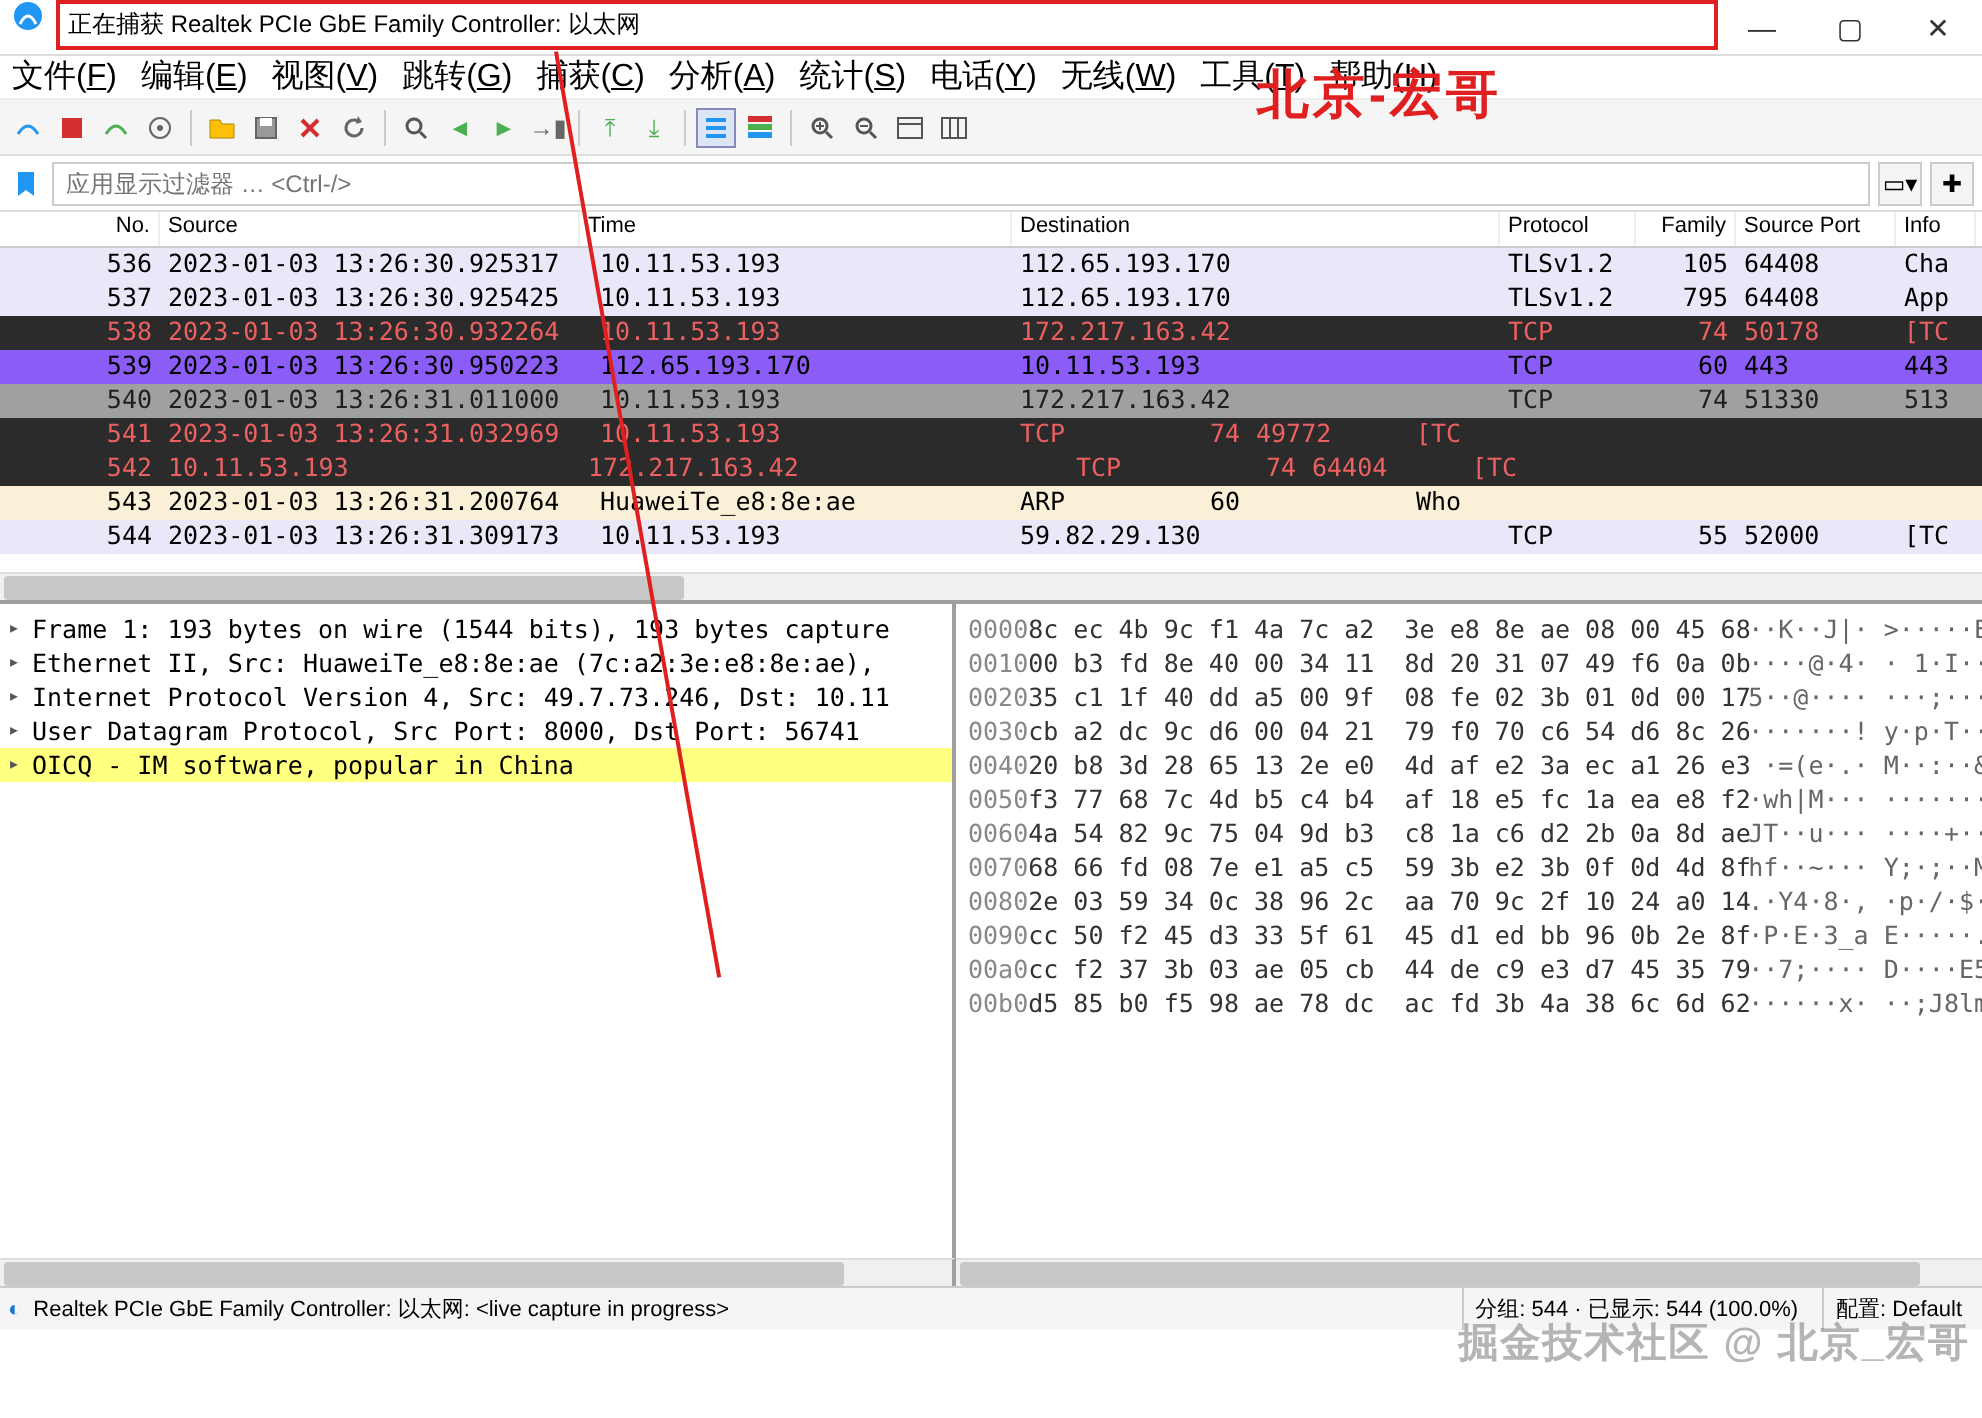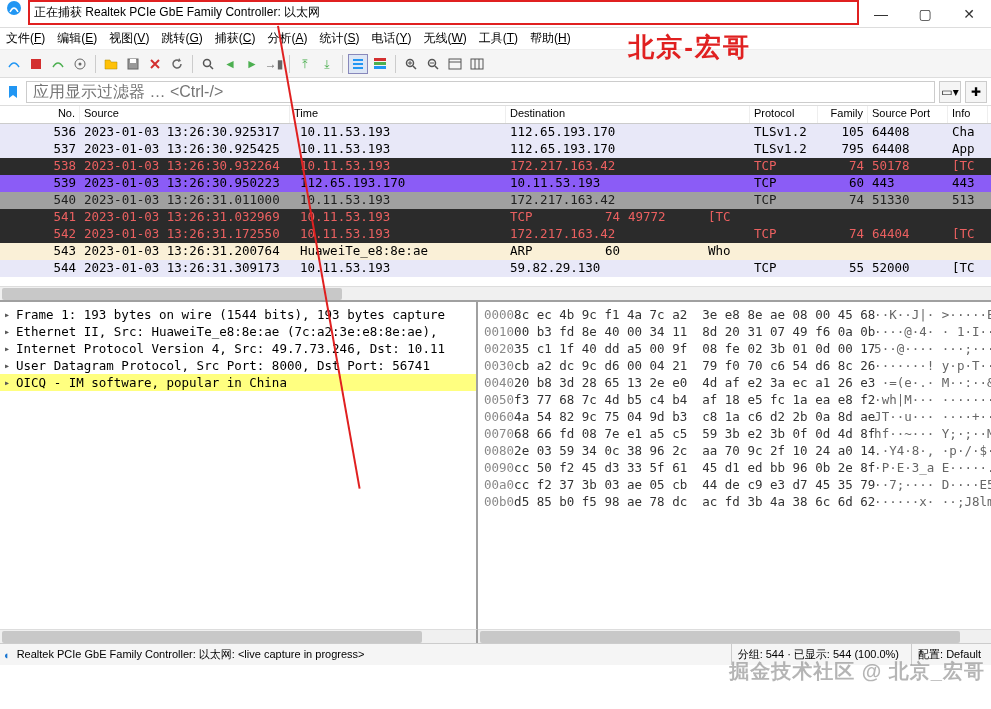--- a/index.html
+++ b/index.html
@@ -3,30 +3,30 @@
 <meta charset="utf-8">
 <style>
   * { margin: 0; padding: 0; box-sizing: border-box; }
   body { font-family: "Microsoft YaHei", "Segoe UI", sans-serif; font-size: 12px; background: #fff; width: 991px; height: 709px; overflow: hidden; position: relative; }
   .titlebar { height: 28px; display: flex; align-items: flex-start; border-bottom: 1px solid #ddd; background: #fff; }
   .titlebar-icon { width: 16px; height: 16px; margin: 0 6px; }
   .title-text { flex: 1; font-size: 12px; padding: 2px 4px; border: 2px solid #e02020; white-space: nowrap; }
   .win-btns { display: flex; }
   .win-btn { width: 44px; height: 28px; display: flex; align-items: center; justify-content: center; font-size: 14px; color: #333; }
   .menubar { height: 22px; display: flex; align-items: center; padding: 0 6px; gap: 12px; border-bottom: 1px solid #eee; }
-  .menu-item { font-size: 12px; color: #000; white-space: nowrap; }
+  .menu-item { font-size: 16px; color: #000; white-space: nowrap; }
   .menu-item u { text-decoration: underline; }
   .watermark { position: absolute; right: 240px; top: 30px; font-size: 26px; font-weight: bold; color: #e02020; letter-spacing: 2px; z-index: 50; }
   .toolbar { height: 28px; display: flex; align-items: center; padding: 0 4px; gap: 2px; border-bottom: 1px solid #ddd; background: #f5f5f5; }
   .tool-btn { width: 20px; height: 20px; display: flex; align-items: center; justify-content: center; border: 1px solid transparent; }
   .tool-btn.on { border: 1px solid #88b; background: #dde6f5; }
   .tool-sep { width: 1px; height: 18px; background: #ccc; margin: 0 3px; }
   .filterbar { height: 28px; display: flex; align-items: center; padding: 2px 4px; gap: 4px; border-bottom: 1px solid #ddd; }
   .filter-icon { width: 18px; height: 18px; display:flex; align-items:center; justify-content:center; }
-  .filter-input { flex: 1; height: 22px; border: 1px solid #ccc; padding: 0 6px; font-size: 16px; color: #888; }
+  .filter-input { flex: 1; height: 22px; border: 1px solid #ccc; padding: 0 6px; font-size: 12px; color: #888; }
   .filter-btn { width: 22px; height: 22px; border: 1px solid #ccc; background: #f5f5f5; display: flex; align-items: center; justify-content: center; }
   .packet-list { height: 196px; overflow: hidden; border-bottom: 2px solid #a0a0a0; font-family: Consolas, monospace; font-size: 12.5px; position:relative; }
   .packet-header { height: 18px; display: flex; background: #fff; border-bottom: 1px solid #ccc; font-family: "Segoe UI", sans-serif; font-size: 11px; }
   .ph-cell { padding: 1px 4px; border-right: 1px solid #eee; overflow: hidden; white-space: nowrap; }
   .packet-row { height: 17px; display: flex; white-space: nowrap; }
   .pr-cell { padding: 0 4px; overflow: hidden; white-space: nowrap; }
   .col-no  { width: 80px; text-align: right; }
   .col-time{ width: 216px; }
   .col-src { width: 210px; }
   .col-dst { width: 244px; }
@@ -271,21 +271,20 @@
         <div class="pr-cell col-no">541</div>
         <div class="pr-cell col-time">2023-01-03 13:26:31.032969</div>
         <div class="pr-cell col-src">10.11.53.193</div>
         <div class="pr-cell col-proto">TCP</div>
         <div class="pr-cell col-len">74</div>
         <div class="pr-cell col-sport">49772</div>
         <div class="pr-cell col-info">[TC</div>
       </div>
       <div class="packet-row row-tcp-dark">
         <div class="pr-cell col-no">542</div>
-        <div class="pr-cell col-time">2023-01-03 13:26:31.172550</div>
         <div class="pr-cell col-src">10.11.53.193</div>
         <div class="pr-cell col-dst">172.217.163.42</div>
         <div class="pr-cell col-proto">TCP</div>
         <div class="pr-cell col-len">74</div>
         <div class="pr-cell col-sport">64404</div>
         <div class="pr-cell col-info">[TC</div>
       </div>
       <div class="packet-row row-arp">
         <div class="pr-cell col-no">543</div>
         <div class="pr-cell col-time">2023-01-03 13:26:31.200764</div>

